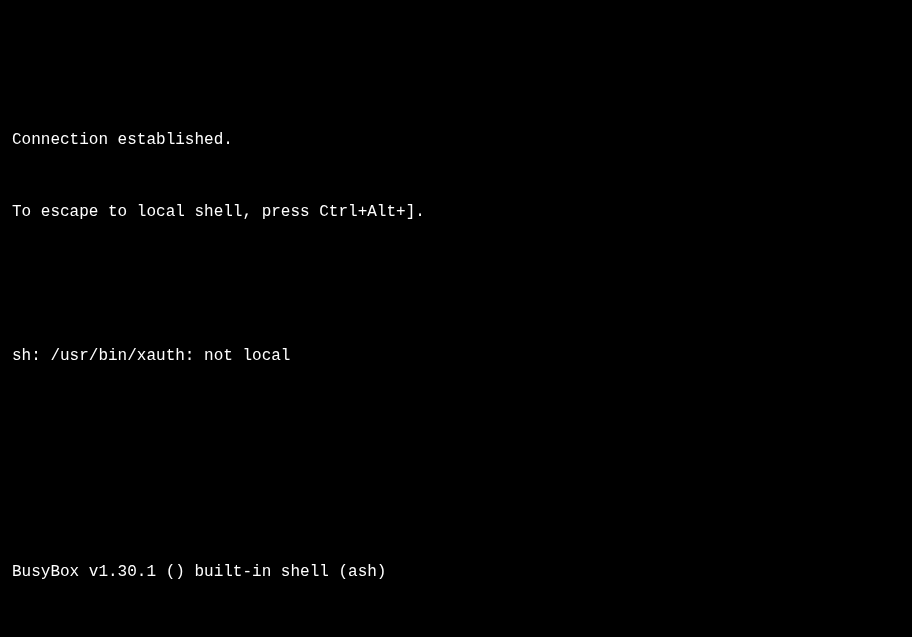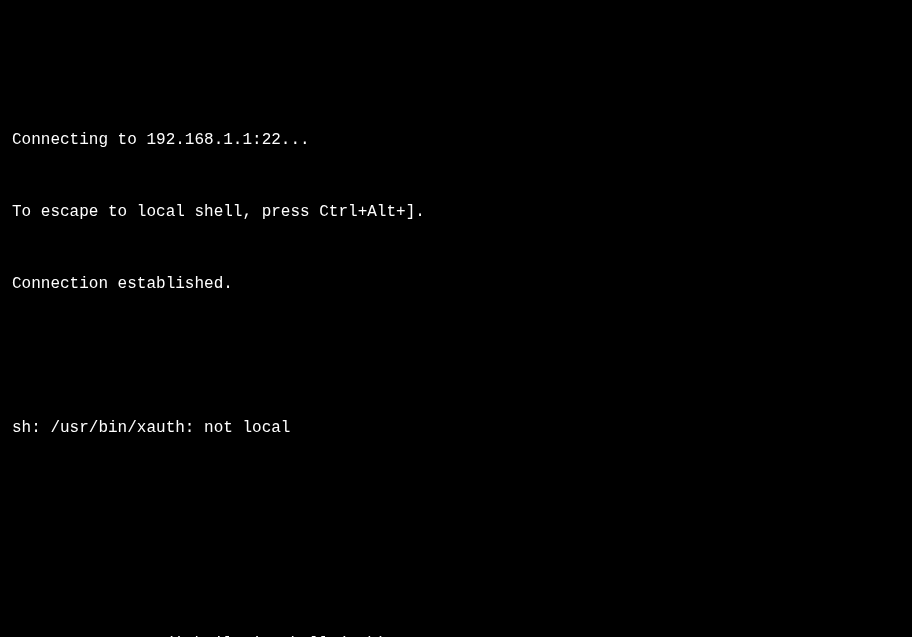--- a/index.html
+++ b/index.html
@@ -24,23 +24,22 @@
     .line {
       display: block;
       min-height: 1.5em;
     }
   </style>
 </head>
 <body>
 
 <div class="terminal">
   <span class="line"></span>
-  <span class="line">Connecting to 192.168.1.1:22...</span>
+  <span class="line">Connection established.</span>
   <span class="line">To escape to local shell, press Ctrl+Alt+].</span>
-  <span class="line">Connection established.</span>
   <span class="line"></span>
   <span class="line">sh: /usr/bin/xauth: not local</span>
   <span class="line"></span>
   <span class="line"></span>
   <span class="line">BusyBox v1.30.1 () built-in shell (ash)</span>
   
   
   
   
   

